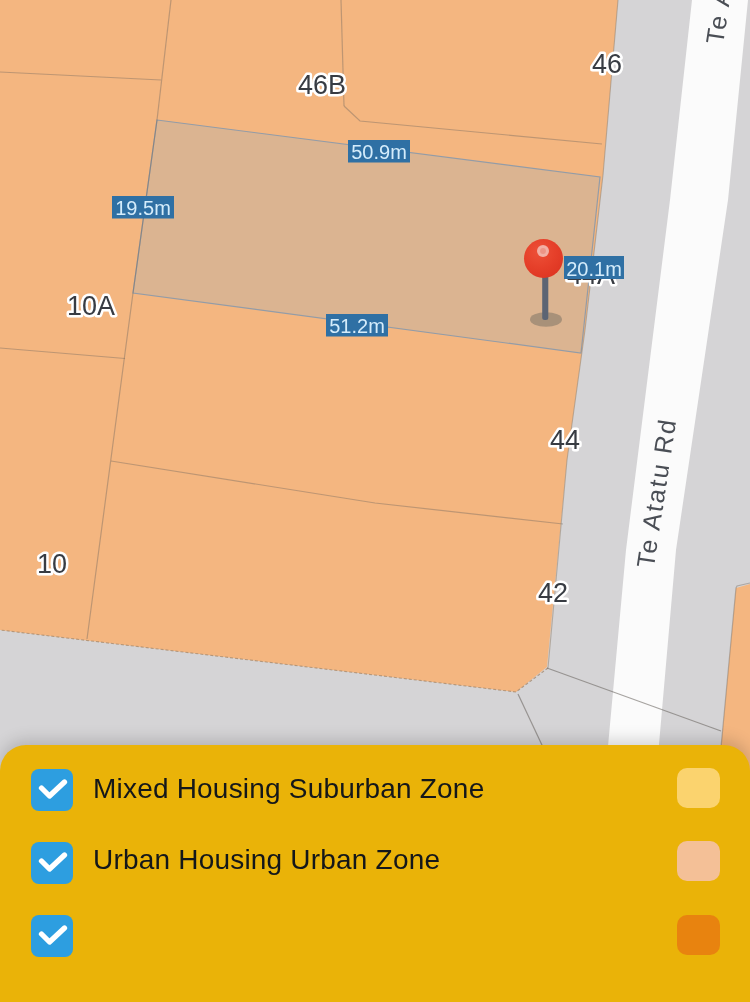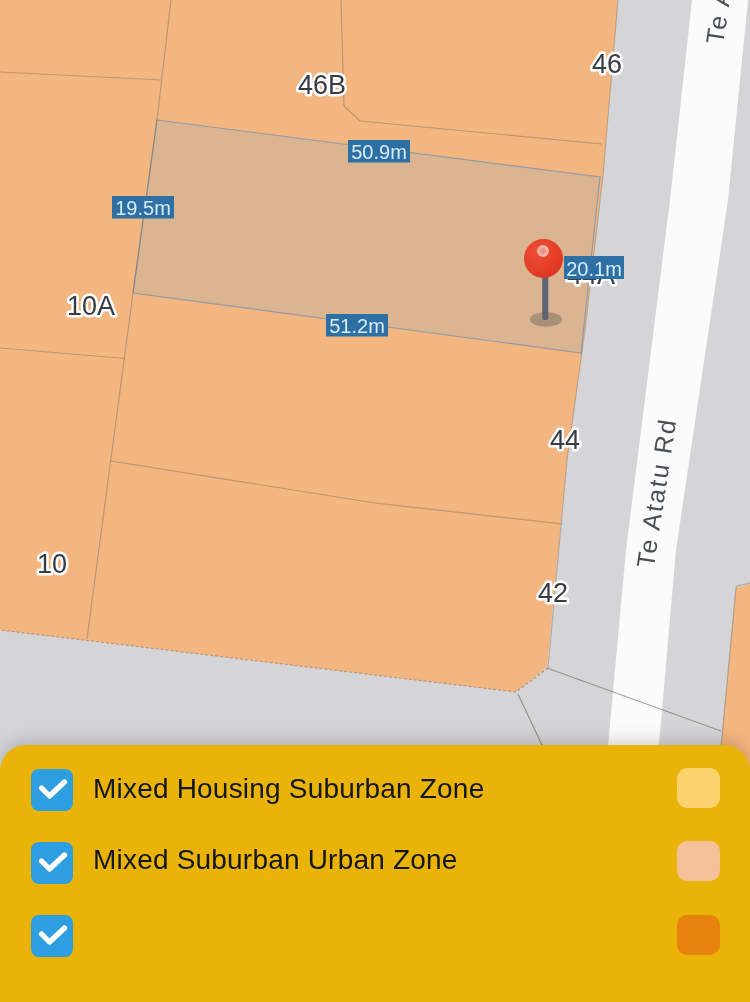--- a/index.html
+++ b/index.html
@@ -119,21 +119,21 @@
   <div class="lbl" style="top:25px">Mixed Housing Suburban Zone</div>
 
   <div class="sw" style="top:23px;background:#FBD36E"></div>
 
   <div class="cb" style="top:97px">
     <svg width="42" height="42">
         <polyline points="10.5,19 18.5,27 33.5,13" fill="none" stroke="#fff" stroke-width="5.3" stroke-linecap="round" stroke-linejoin="round"></polyline>
       </svg>
   </div>
 
-  <div class="lbl" style="top:96px">Mixed Suburban Urban Zone</div>
+  <div class="lbl" style="top:96px">Urban Housing Urban Zone</div>
 
   <div class="sw" style="top:96px;background:#F4C097"></div>
 
   <div class="cb" style="top:170px">
     <svg width="42" height="42">
         <polyline points="10.5,19 18.5,27 33.5,13" fill="none" stroke="#fff" stroke-width="5.3" stroke-linecap="round" stroke-linejoin="round"></polyline>
       </svg>
   </div>
 
 

